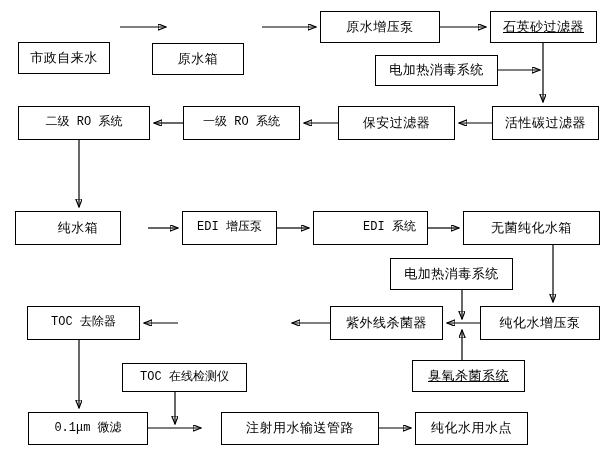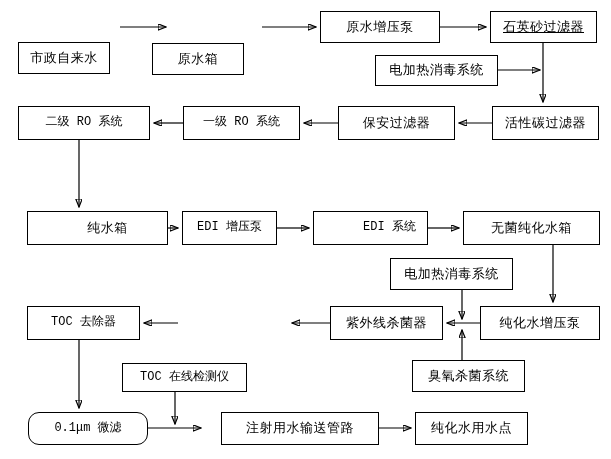--- a/index.html
+++ b/index.html
@@ -120,21 +120,21 @@
   <div class="node" style="left:338px; top:106px; width:117px; height:34px;">
     <span>保安过滤器</span>
   </div>
   <div class="node mono" style="left:183px; top:106px; width:117px; height:34px;">
     <span>一级 RO 系统</span>
   </div>
   <div class="node mono" style="left:18px; top:106px; width:132px; height:34px;">
     <span>二级 RO 系统</span>
   </div>
 
-  <div class="node" style="left:27px; top:211px; width:141px; height:34px;padding-left:20px;">
+  <div class="node" style="left:15px; top:211px; width:106px; height:34px;padding-left:20px;">
     <span>纯水箱</span>
   </div>
   <div class="node mono" style="left:182px; top:211px; width:95px; height:34px;">
     <span>EDI 增压泵</span>
   </div>
   <div class="node mono" style="left:313px; top:211px; width:115px; height:34px;padding-left:38px;">
     <span>EDI 系统</span>
   </div>
   <div class="node" style="left:463px; top:211px; width:137px; height:34px;">
     <span>无菌纯化水箱</span>
@@ -147,28 +147,28 @@
   <div class="node" style="left:480px; top:306px; width:120px; height:34px;">
     <span>纯化水增压泵</span>
   </div>
   <div class="node" style="left:330px; top:306px; width:113px; height:34px;">
     <span>紫外线杀菌器</span>
   </div>
   <div class="node mono" style="left:27px; top:306px; width:113px; height:34px;">
     <span>TOC 去除器</span>
   </div>
 
-  <div class="node" style="left:412px; top:360px; width:113px; height:32px;">
+  <div class="node" style="left:412px; top:360px; width:113px; height:32px;text-decoration:underline;">
     <span>臭氧杀菌系统</span>
   </div>
   <div class="node mono" style="left:122px; top:363px; width:125px; height:29px;">
     <span>TOC 在线检测仪</span>
   </div>
 
-  <div class="node mono" style="left:28px; top:412px; width:120px; height:33px;border-radius:11px;">
+  <div class="node mono" style="left:28px; top:412px; width:120px; height:33px;">
     <span>0.1μm 微滤</span>
   </div>
   <div class="node" style="left:205px; top:412px; width:158px; height:33px;margin-left:16px;">
     <span>注射用水输送管路</span>
   </div>
   <div class="node" style="left:415px; top:412px; width:113px; height:33px;">
     <span>纯化水用水点</span>
   </div>
 
 </div>

